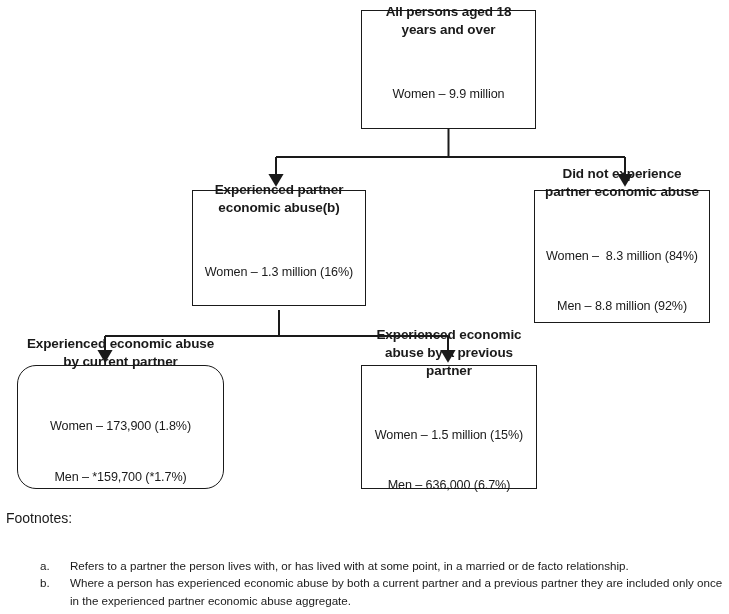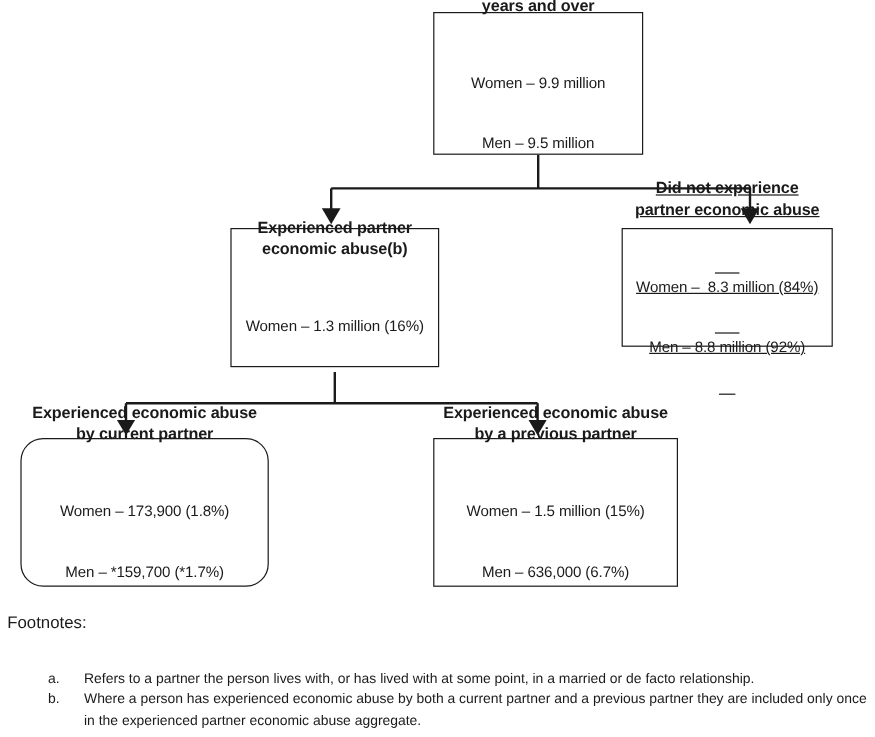--- a/index.html
+++ b/index.html
@@ -65,27 +65,27 @@
   .node-stats div { white-space: pre; }
 
   
   #node-all-persons {
     left: 361px;  top: 10px;  width: 175px;  height: 119px;
   }
   #node-experienced {
     left: 192px;  top: 190px; width: 174px;  height: 116px;
   }
   #node-did-not {
-    left: 518px;  top: 190px; width: 176px;  height: 99px; text-decoration: underline;
+    left: 534px;  top: 190px; width: 176px;  height: 133px;
   }
   #node-current-partner {
     left: 17px;   top: 365px; width: 207px;  height: 124px; border-radius: 19px;
   }
   #node-previous-partner {
-    left: 361px;  top: 365px; width: 204px;  height: 124px;
+    left: 361px;  top: 365px; width: 176px;  height: 124px;
   }
 
   #node-all-persons .node-stats,
   #node-experienced .node-stats,
   #node-did-not .node-stats,
   #node-current-partner .node-stats,
   #node-previous-partner .node-stats {
     font-weight: normal;
   }
 
@@ -148,21 +148,20 @@
       <path d="M 105 336 L 448 336"></path>
       <path d="M 105 336 L 105 356" marker-end="url(#arrowhead)"></path>
       <path d="M 448 336 L 448 356" marker-end="url(#arrowhead)"></path>
     </g>
   </svg>
 
   <div class="node" id="node-all-persons">
     <div class="node-title">All persons aged 18 years and over</div>
     <div class="node-stats">
       <div>Women – 9.9 million</div>
-      <div>Men – 9.5 million</div>
     </div>
   </div>
 
   <div class="node" id="node-experienced">
     <div class="node-title">Experienced partner economic abuse(b)</div>
     <div class="node-stats">
       <div>Women – 1.3 million (16%)</div>
     </div>
   </div>
 

